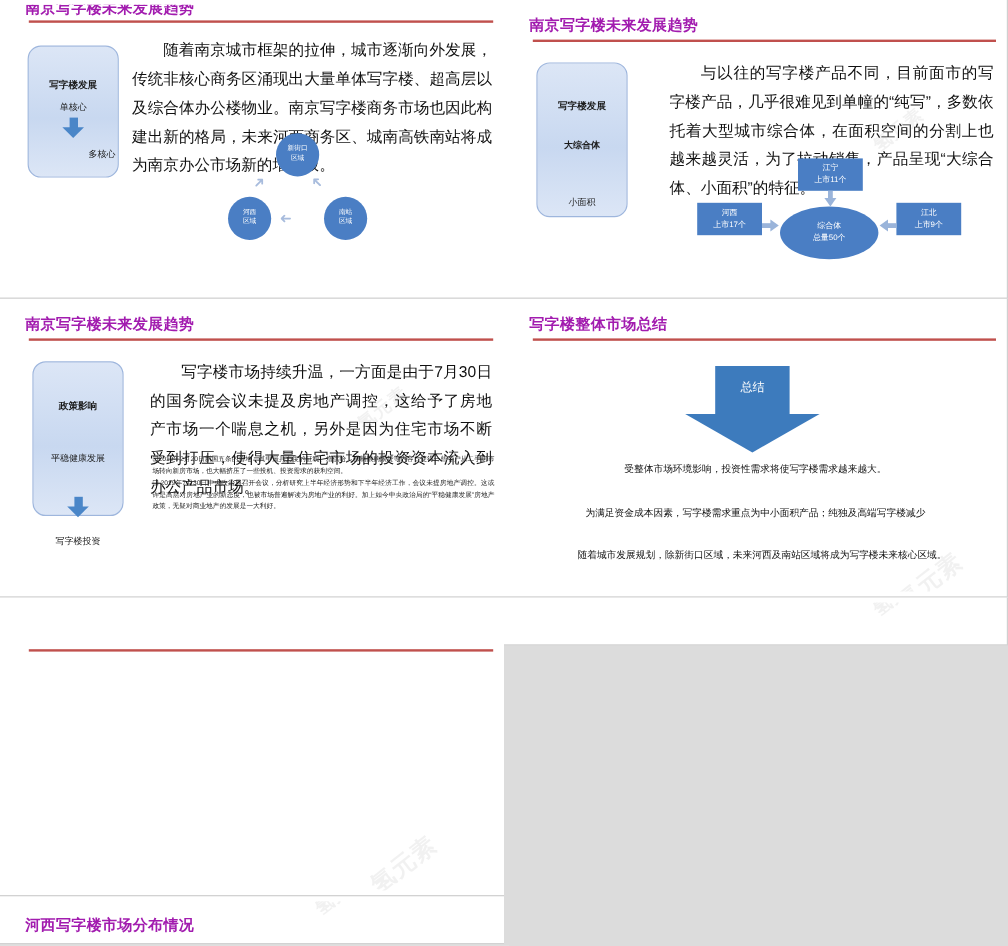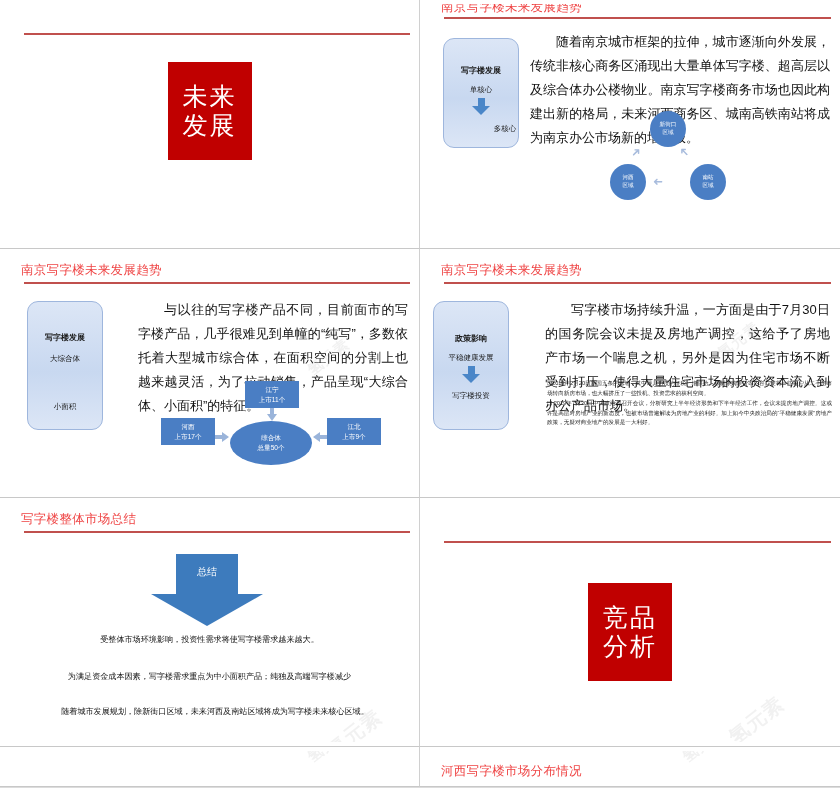--- a/index.html
+++ b/index.html
@@ -31,22 +31,22 @@
     position:absolute;
     left:5px;top:4px;right:5px;bottom:4px;
     background:#fff;
     overflow:hidden;
   }
   
   .s-title{
     position:absolute;
     left:16px;top:9px;
     font-size:12.5px;
-    font-weight:normal;
-    color:#ef4444;
+    font-weight:bold;
+    color:#a21caf;
     letter-spacing:.3px;
     white-space:nowrap;
   }
   .s-rule{
     position:absolute;
     left:19px;right:4px;top:29px;
     height:1.5px;
     background:#c0504d;
   }
   .rule-only{top:29px;}
@@ -191,29 +191,20 @@
     letter-spacing:1px;
     white-space:nowrap;
   }
   .wm.big{font-size:20px;}
 </style>
 </head>
 <body>
 
 <div class="deck">
 
-  <div class="slide">
-    <div class="inner">
-      <div class="s-rule rule-only"></div>
-      <div class="cover-box">
-        <span>未来</span>
-        <span>发展</span>
-      </div>
-    </div>
-  </div>
 
   <div class="slide col2">
     <div class="inner">
       <div class="s-title" style="top:-5px;">南京写字楼未来发展趋势</div>
       <div class="s-rule" style="top:13px;"></div>
 
       <div class="capsule" style="left:18px;top:34px;height:108px;padding-top:0;">
         <div class="cap-h" style="margin-top:26px;">写字楼发展</div>
         <div class="cap-t" style="margin-top:9px;">单核心</div>
         <div class="arrow-wrap">
@@ -243,21 +234,21 @@
     </div>
   </div>
 
   <div class="slide">
     <div class="inner">
       <div class="s-title">南京写字楼未来发展趋势</div>
       <div class="s-rule"></div>
 
       <div class="capsule" style="left:22px;top:48px;height:127px;">
         <div class="cap-h" style="margin-top:30px;">写字楼发展</div>
-        <div class="cap-t" style="margin-top:11px;">大综合体</div>
+        <div class="cap-t" style="margin-top:22px;font-weight:bold;">大综合体</div>
         <div class="cap-t" style="margin-top:38px;">小面积</div>
       </div>
 
       <div class="para" style="left:133px;top:45px;width:270px;">与以往的写字楼产品不同，目前面市的写字楼产品，几乎很难见到单幢的“纯写”，多数依托着大型城市综合体，在面积空间的分割上也越来越灵活，为了拉动销售，产品呈现“大综合体、小面积”的特征。</div>
 
       <div class="fbox" style="left:240px;top:128px;width:54px;height:27px;">
         <span>江宁</span>
         <span>上市11个</span>
       </div>
       <div class="fbox" style="left:156px;top:165px;width:54px;height:27px;">
@@ -287,21 +278,21 @@
       </div>
       <div class="wm" style="left:300px;top:95px;">氢元素</div>
     </div>
   </div>
 
   <div class="slide col2">
     <div class="inner">
       <div class="s-title">南京写字楼未来发展趋势</div>
       <div class="s-rule"></div>
 
-      <div class="capsule" style="left:8px;top:48px;height:127px;">
+      <div class="capsule" style="left:22px;top:48px;height:127px;gap:24px;">
         <div class="cap-h" style="margin-top:31px;">政策影响</div>
         <div class="cap-t" style="margin-top:9px;">平稳健康发展</div>
         <div class="arrow-wrap">
           <div class="shaft"></div>
             <div class="head"></div>
         </div>
         <div class="cap-t" style="margin-top:5px;">写字楼投资</div>
       </div>
 
       <div class="para" style="left:120px;top:45px;width:285px;">写字楼市场持续升温，一方面是由于7月30日的国务院会议未提及房地产调控，这给予了房地产市场一个喘息之机，另外是因为住宅市场不断受到打压，使得大量住宅市场的投资资本流入到办公产品市场。</div>
@@ -328,24 +319,20 @@
       <div class="sum-line" style="top:131px;">受整体市场环境影响，投资性需求将使写字楼需求越来越大。</div>
       <div class="sum-line" style="top:203px;left:22px;width:376px;">随着城市发展规划，除新街口区域，未来河西及南站区域将成为写字楼未来核心区域。</div>
       <div class="sum-line" style="top:168px;">为满足资金成本因素，写字楼需求重点为中小面积产品；纯独及高端写字楼减少</div>
       <div class="wm big" style="left:318px;top:218px;">氢元素</div>
     </div>
   </div>
 
   <div class="slide col2">
     <div class="inner">
       <div class="s-rule rule-only" style="top:39px;"></div>
-      <div class="cover-box" style="top:81px;">
-        <span>竞品</span>
-        <span>分析</span>
-      </div>
       <div class="wm big" style="left:300px;top:205px;">氢元素</div>
     </div>
   </div>
 
   <div class="slide" style="height:40px;">
     <div class="inner">
       <div class="wm" style="left:300px;top:-16px;">氢元素</div>
     </div>
   </div>
 

